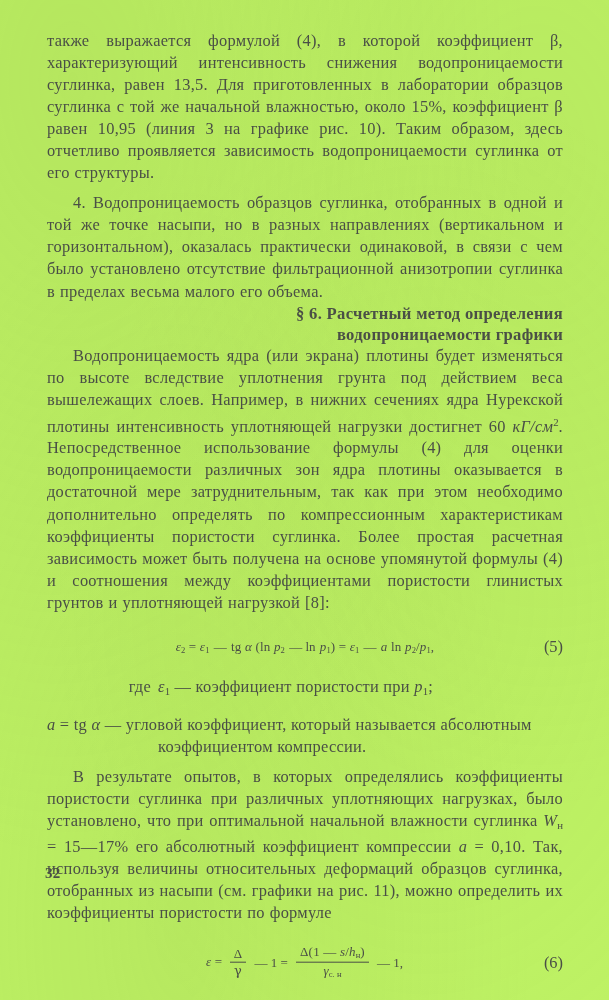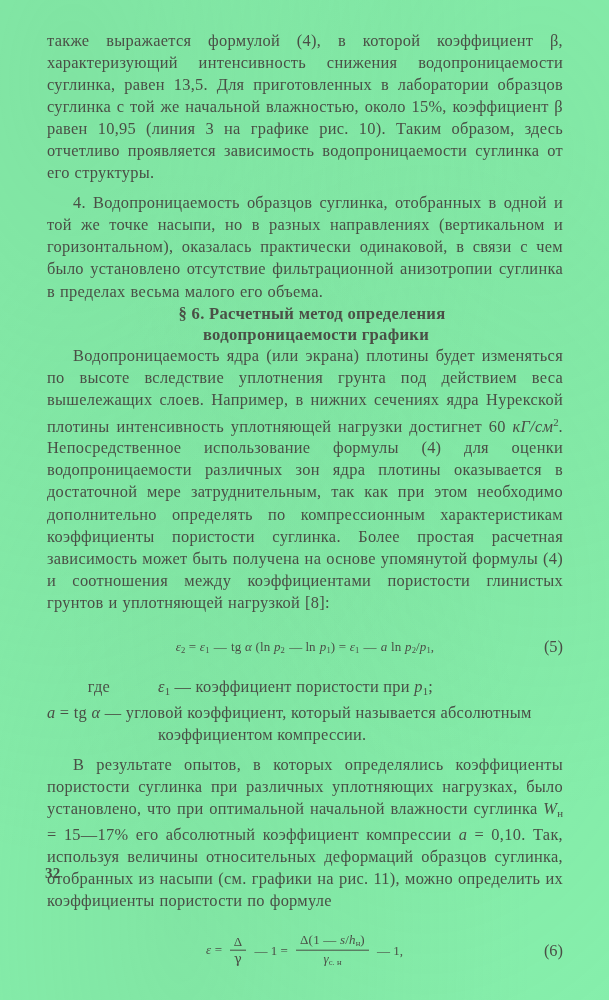--- a/index.html
+++ b/index.html
@@ -4,21 +4,21 @@
 <style>
   html, body {
     margin: 0;
     padding: 0;
     background: #ffffff;
   }
   #page {
     position: relative;
     width: 609px;
     height: 1000px;
-    background: #86efac;
+    background: #bef264;
     overflow: hidden;
     font-family: "Liberation Serif", "DejaVu Serif", serif;
     color: #4a4f46;
     box-sizing: border-box;
   }
   
   #page::before {
     content: "";
     position: absolute;
     inset: 0;
@@ -48,21 +48,21 @@
   }
   p.indent { text-indent: 26px; }
   p.gap-before { margin-top: 8px; font-family: Liberation Serif, serif; }
 
   h2.section-heading {
     margin: 0;
     font-size: 16.6px;
     line-height: 21px;
     font-weight: bold;
     letter-spacing: 0.3px;
-    text-align: center;
+    text-align: right;
     text-indent: 14px;
   }
   h2.section-heading .line2 {
     display: block;
     text-indent: 22px;
   }
   .block-heading { margin-top: 30px; margin-bottom: 26px; }
 
   
   .formula-row {
@@ -129,25 +129,26 @@
     line-height: 22.05px;
     letter-spacing: 0.28px;
   }
   .where-line { display: block; white-space: nowrap; }
   .where-line .lead {
     display: inline-block;
     width: 104px;
     text-align: right;
     padding-right: 7px;
   }
-  .where-line .lead.word { text-align: center; padding-left: 0; }
+  .where-line .lead.word { text-align: right; padding-left: 0; }
   .where-wrap {
     display: block;
     padding-left: 111px;
     text-indent: -111px;
+    margin-top: 12px;
   }
 
   .page-number {
     position: absolute;
     left: 45px;
     top: 865px;
     font-size: 15px;
     letter-spacing: 0.3px;
     font-weight: bold;
   }

